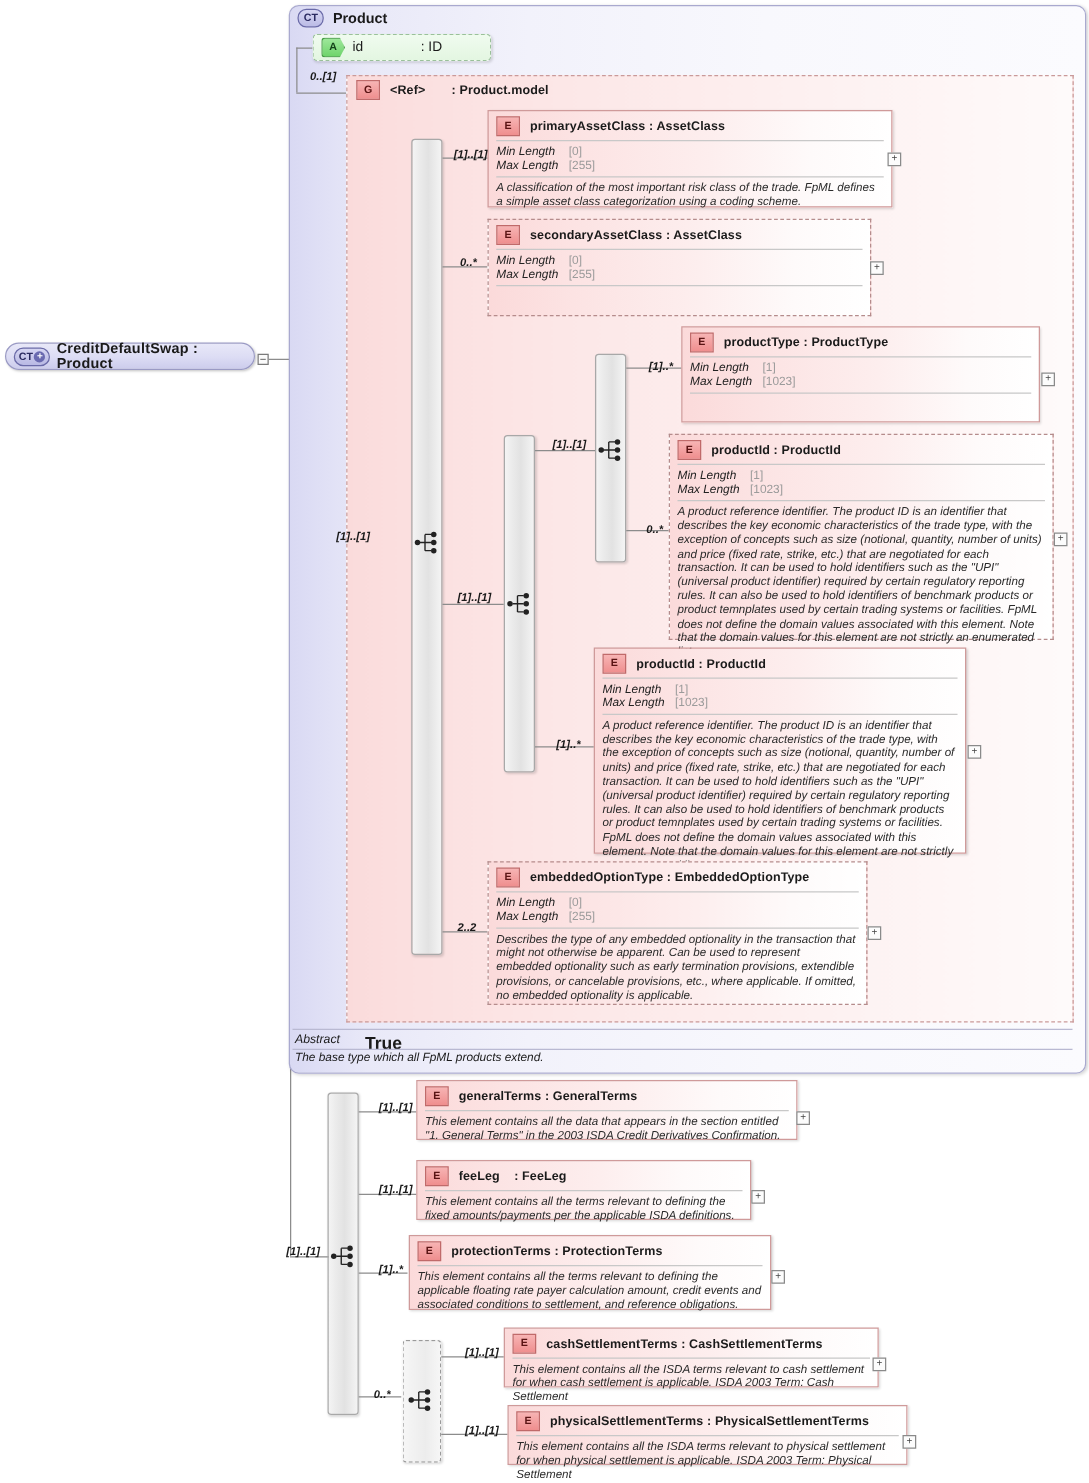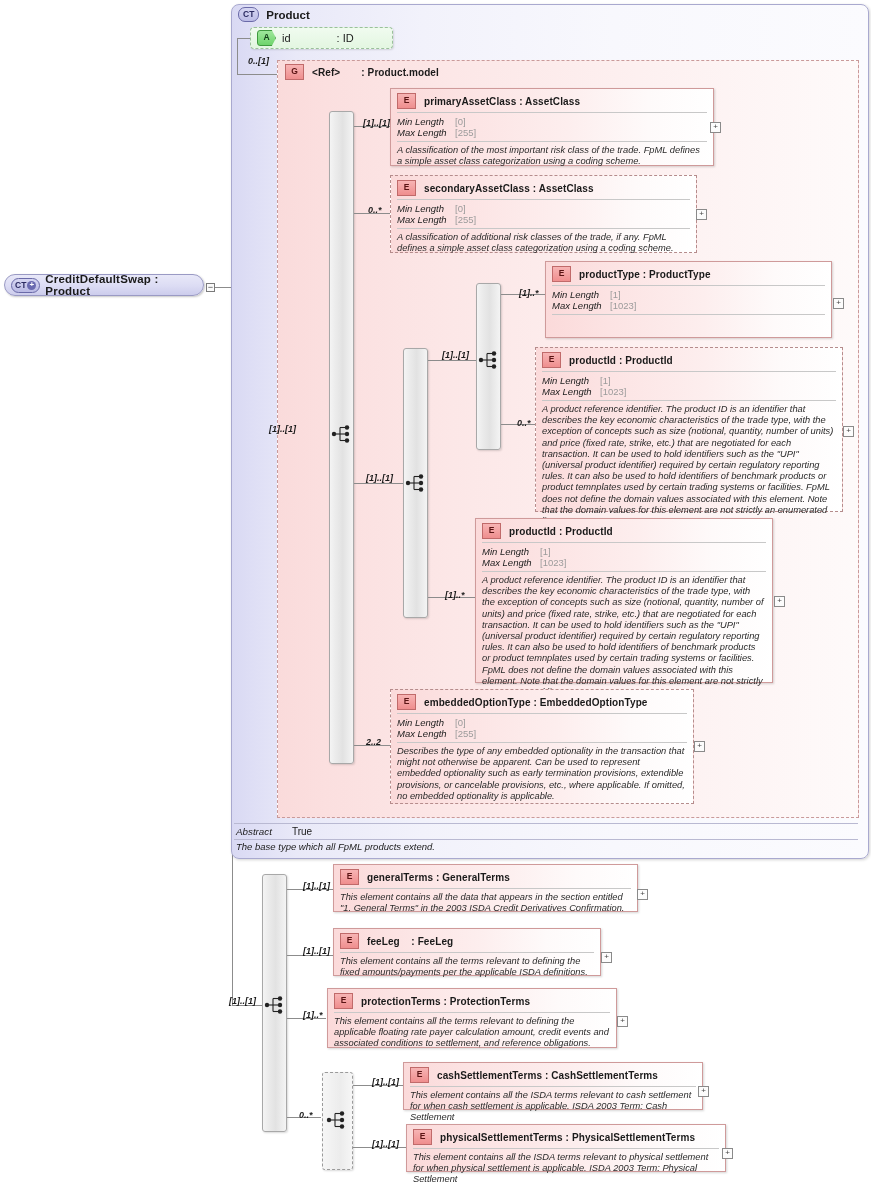--- a/index.html
+++ b/index.html
@@ -158,21 +158,21 @@
 
   
   .ln { background:#8c8c8c; }
   .lnh { height:1px; }
   .lnv { width:1px; }
 
   
   #abstract-sep { left:234px; top:823px; width:624px; height:1px; background:#b9b9d2; }
   #abstract-row { left:236px; top:826px; display:flex; gap:20px; font-size:9.8px; }
   #abstract-row .ak { font-style:italic; }
-  #abstract-row .av { font-weight:normal; font-size:10px; }
+  #abstract-row .av { font-weight:bold; font-size:14px; }
   #abstract-sep2 { left:234px; top:839px; width:624px; height:1px; background:#b9b9d2; }
   #abstract-doc { left:236px; top:841px; font-size:9.5px; font-style:italic; }
 </style>
 </head>
 <body>
 
 <div class="abs" id="root-node">
   <span class="ct-badge">
     <span>CT</span>
       <span class="ct-plus">+</span>
@@ -260,21 +260,20 @@
     <div class="frow">
         <span class="fname">Min Length</span>
         <span class="fval">[0]</span>
       </div>
     <div class="frow">
         <span class="fname">Max Length</span>
         <span class="fval">[255]</span>
       </div>
   </div>
   <div class="rule"></div>
-  <div class="doc">A classification of additional risk classes of the trade, if any. FpML defines a simple asset class categorization using a coding scheme.</div>
 </div>
 <div class="abs card" style="left:368px;top:205px;">0..*</div>
 <div class="plus-tab" style="left:696px;top:209px;">+</div>
 
 <div class="abs seqbar" style="left:403px;top:348px;width:25px;height:270px;"></div>
 <svg class="abs seqicon" style="left:405px;top:473px;" viewBox="0 0 22 20">
   <circle cx="3" cy="10" r="2.2" fill="#222"></circle>
   <line x1="5" y1="10" x2="9" y2="10" stroke="#222" stroke-width="1.1"></line>
   <line x1="9" y1="3.5" x2="9" y2="16.5" stroke="#222" stroke-width="1.1"></line>
   <line x1="9" y1="3.5" x2="14" y2="3.5" stroke="#222" stroke-width="1.1"></line>

